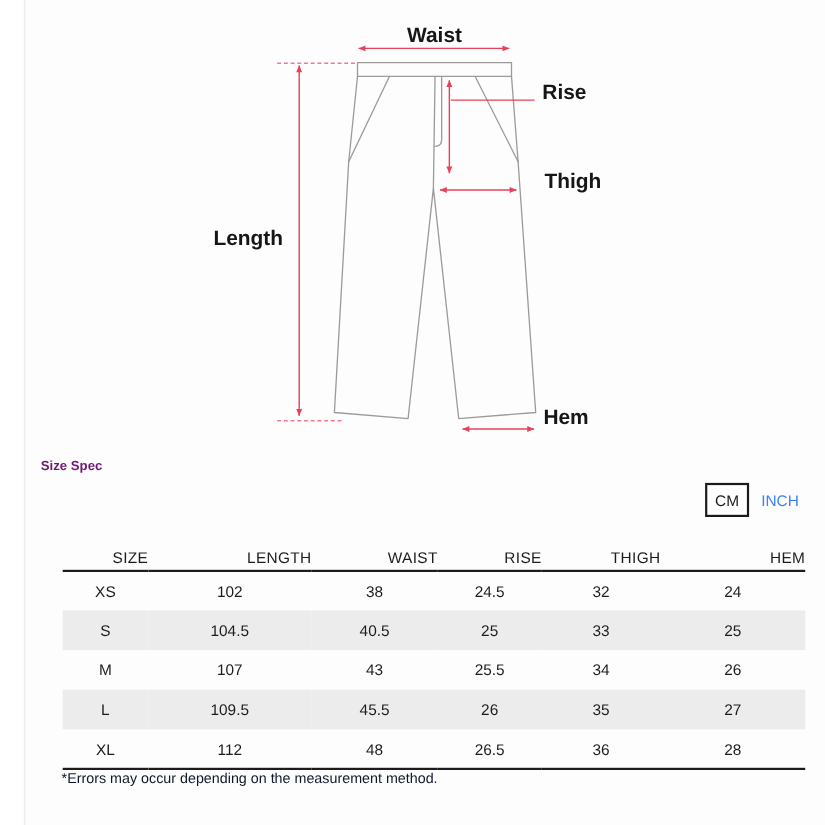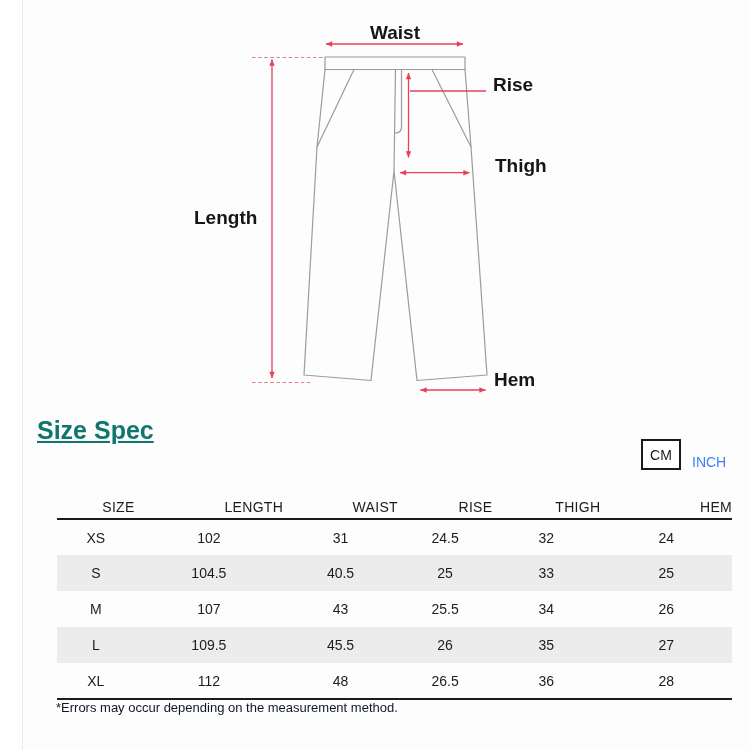--- a/index.html
+++ b/index.html
@@ -20,22 +20,22 @@
   .rl{stroke:var(--accent-red);stroke-width:1.3;fill:none;}
   .rd{stroke:var(--accent-red);stroke-width:1.2;fill:none;stroke-dasharray:3.5 2.6;opacity:.7;}
   .dim-label{position:absolute;font-size:19px;font-weight:700;color:#161616;line-height:19px;white-space:nowrap;}
   .lbl-waist{left:376px;top:23px;transform:translateX(-50%);}
   .lbl-rise{left:474px;top:75px;}
   .lbl-thigh{left:476px;top:156px;}
   .lbl-length{left:175px;top:208px;}
   .lbl-hem{left:475px;top:370px;}
 
   
-  .section-title{position:absolute;left:18px;top:416px;font-size:25px;font-weight:700;color:#0f766e;text-decoration:underline;}
-  .unit-toggle{position:absolute;left:622px;top:439px;display:flex;align-items:flex-end;gap:11px;}
+  .section-title{position:absolute;left:18px;top:416px;font-size:12px;font-weight:700;color:#701a75;}
+  .unit-toggle{position:absolute;left:622px;top:439px;display:flex;align-items:center;gap:11px;}
   .cm-btn{width:40px;height:31px;border:2px solid #1a1a1a;display:flex;align-items:center;justify-content:center;
           font-size:14px;color:#1a1a1a;background:#fff;cursor:pointer;}
   .inch-btn{font-size:14px;color:#3b82f6;cursor:pointer;}
 
   table.spec{position:absolute;left:38px;top:495px;width:675px;border-collapse:collapse;table-layout:fixed;}
   table.spec th{height:24px;font-size:14px;font-weight:400;letter-spacing:.3px;color:#1c1c1c;
                 border-bottom:2px solid #1c1c1c;text-align:right;vertical-align:middle;}
   table.spec td{height:36px;font-size:14px;color:#1c1c1c;text-align:center;vertical-align:middle;}
   table.spec tbody tr:nth-child(even){background:var(--table-stripe);}
   table.spec tbody tr:last-child td{border-bottom:2px solid #1c1c1c;}
@@ -105,21 +105,21 @@
         <th>WAIST</th>
         <th>RISE</th>
         <th>THIGH</th>
         <th>HEM</th>
       </tr>
     </thead>
     <tbody>
       <tr>
         <td>XS</td>
         <td>102</td>
-        <td>31</td>
+        <td>38</td>
         <td>24.5</td>
         <td>32</td>
         <td>24</td>
       </tr>
       <tr>
         <td>S</td>
         <td>104.5</td>
         <td>40.5</td>
         <td>25</td>
         <td>33</td>

